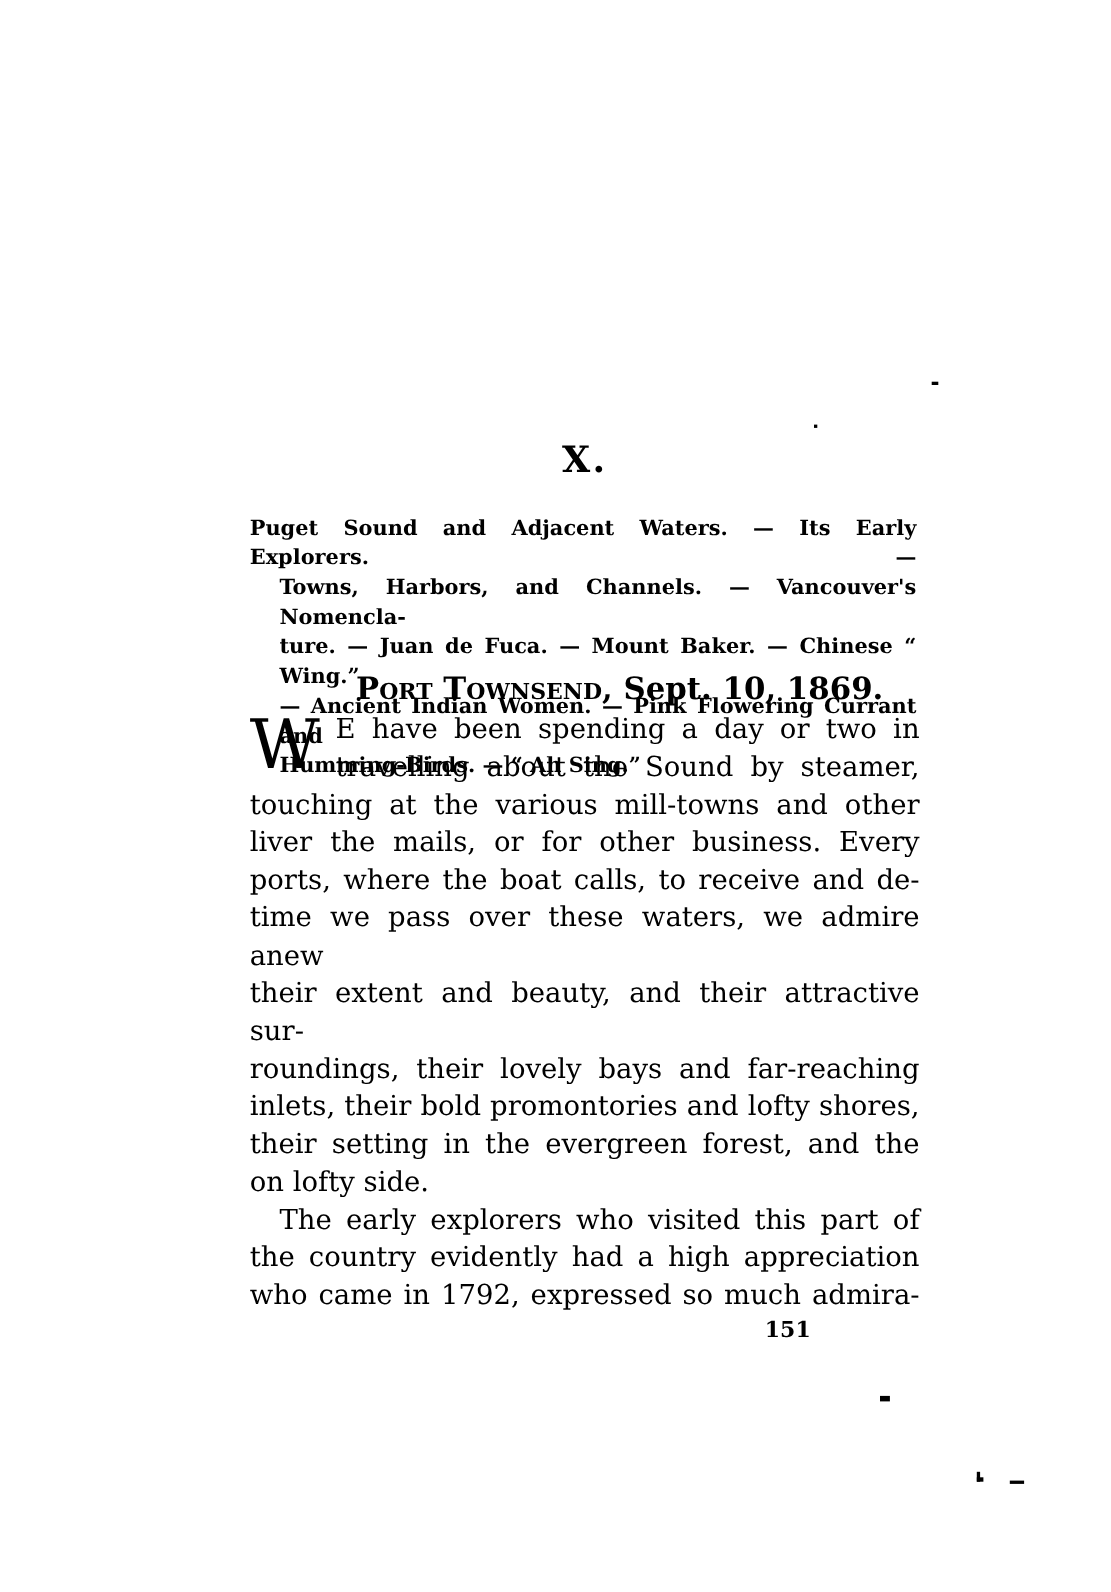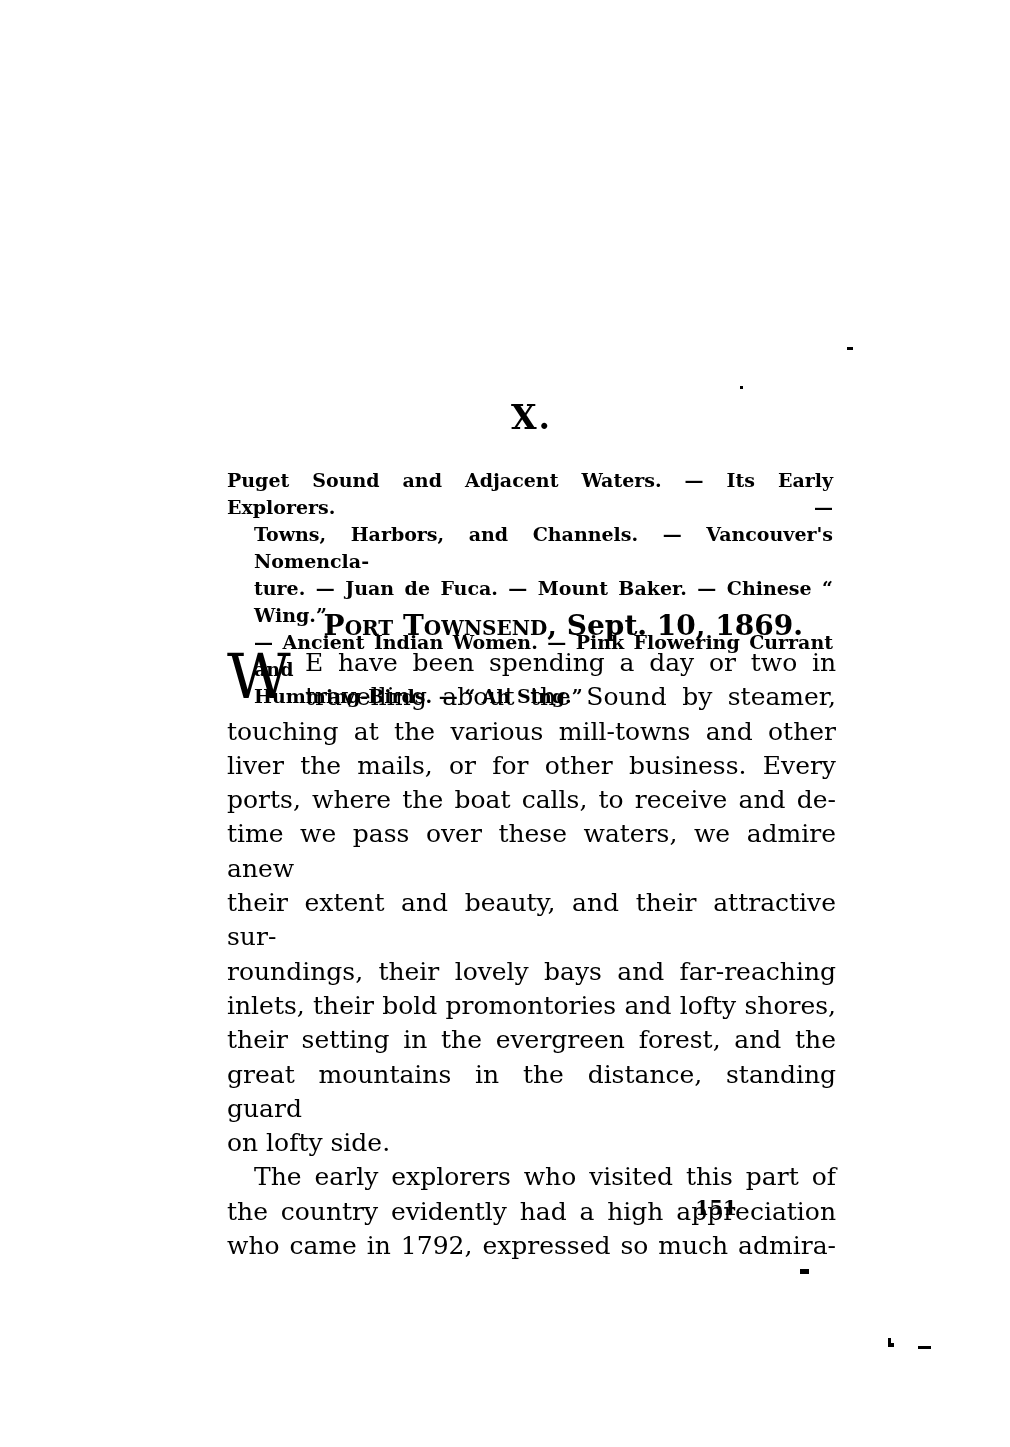--- a/index.html
+++ b/index.html
@@ -112,21 +112,20 @@
     <div class="line j ind">E have been spending a day or two in</div>
     <div class="line j ind">travelling about the Sound by steamer,</div>
     <div class="line j">touching at the various mill-towns and other</div>
     <div class="line j">liver the mails, or for other business.  Every</div>
     <div class="line j">ports, where the boat calls, to receive and de-</div>
     <div class="line j">time we pass over these waters, we admire anew</div>
     <div class="line j">their extent and beauty, and their attractive sur-</div>
     <div class="line j">roundings, their lovely bays and far-reaching</div>
     <div class="line j">inlets, their bold promontories and lofty shores,</div>
     <div class="line j">their setting in the evergreen forest, and the</div>
-    <div class="line j">great mountains in the distance, standing guard</div>
     <div class="line">on lofty side.</div>
     <div class="line j pind">The early explorers who visited this part of</div>
     <div class="line j">the country evidently had a high appreciation</div>
     <div class="line j">who came in 1792, expressed so much admira-</div>
   </div>
 
   <div class="page-number">151</div>
 
   <div class="art art-a1"></div>
   <div class="art art-a2"></div>

